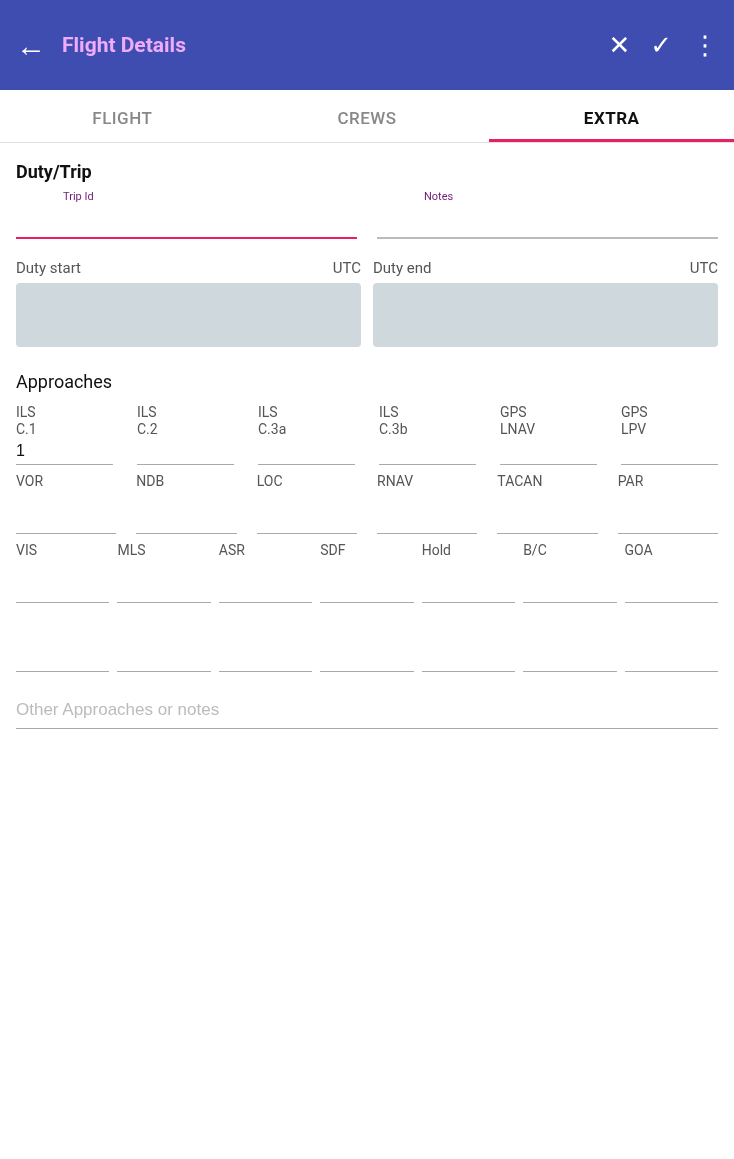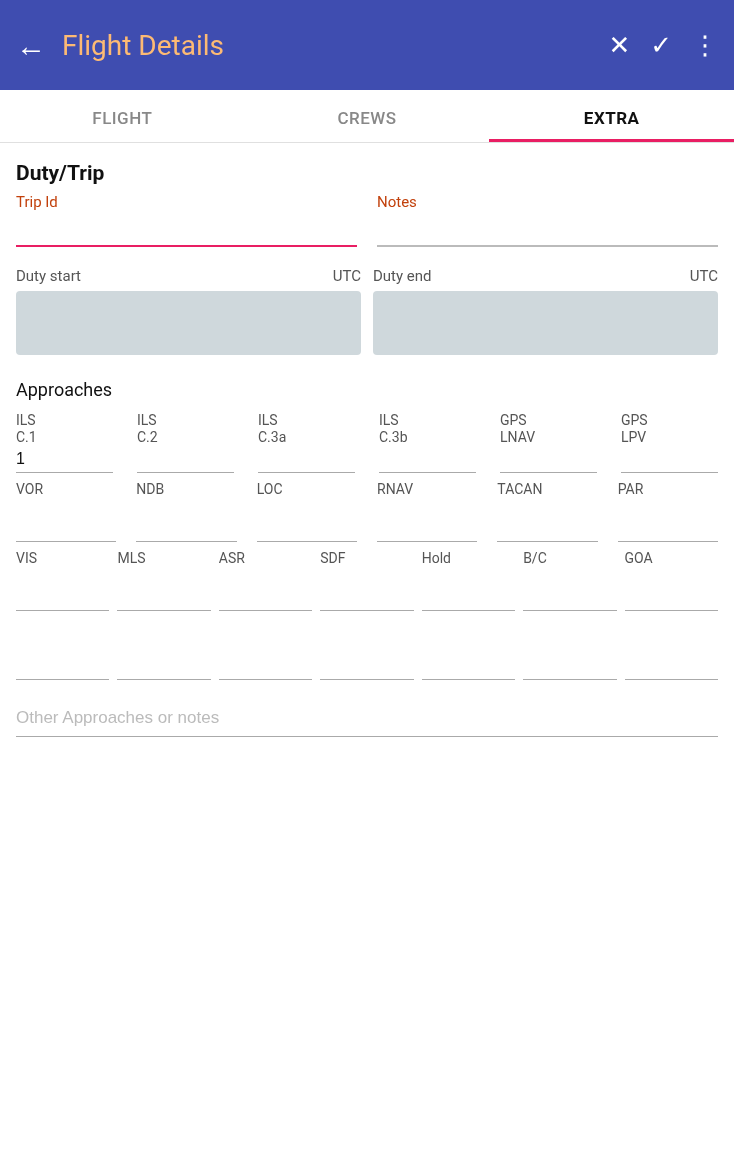--- a/index.html
+++ b/index.html
@@ -21,23 +21,23 @@
       height: 90px;
     }
     .header-back {
       color: #fff;
       font-size: 30px;
       cursor: pointer;
       margin-right: 16px;
       font-weight: 300;
     }
     .header-title {
-      color: #fdba74;
-      font-size: 28px;
-      font-weight: normal;
+      color: #f0abfc;
+      font-size: 21px;
+      font-weight: bold;
       flex: 1;
     }
     .header-actions {
       display: flex;
       align-items: center;
       gap: 20px;
     }
     .header-icon {
       color: #fff;
       font-size: 26px;
@@ -75,41 +75,42 @@
       background: #e91e63;
     }
 
     
     .content {
       padding: 18px 16px;
     }
 
     
     .section-title {
-      font-size: 21px;
+      font-size: 18px;
       font-weight: 700;
       color: #111;
       margin-bottom: 8px;
     }
 
     
     .trip-row {
       display: flex;
       gap: 0;
       margin-bottom: 4px;
     }
     .trip-field {
       flex: 1;
       display: flex;
       flex-direction: column;
     }
     .field-label {
-      font-size: 15px;
-      color: #c2410c;
+      font-size: 11px;
+      color: #701a75;
       margin-bottom: 6px;
+      margin-left: 47px;
     }
     .field-input {
       border: none;
       border-bottom: 2px solid #e91e63;
       outline: none;
       font-size: 16px;
       padding: 4px 0 6px;
       color: #111;
       background: transparent;
       width: 100%;

